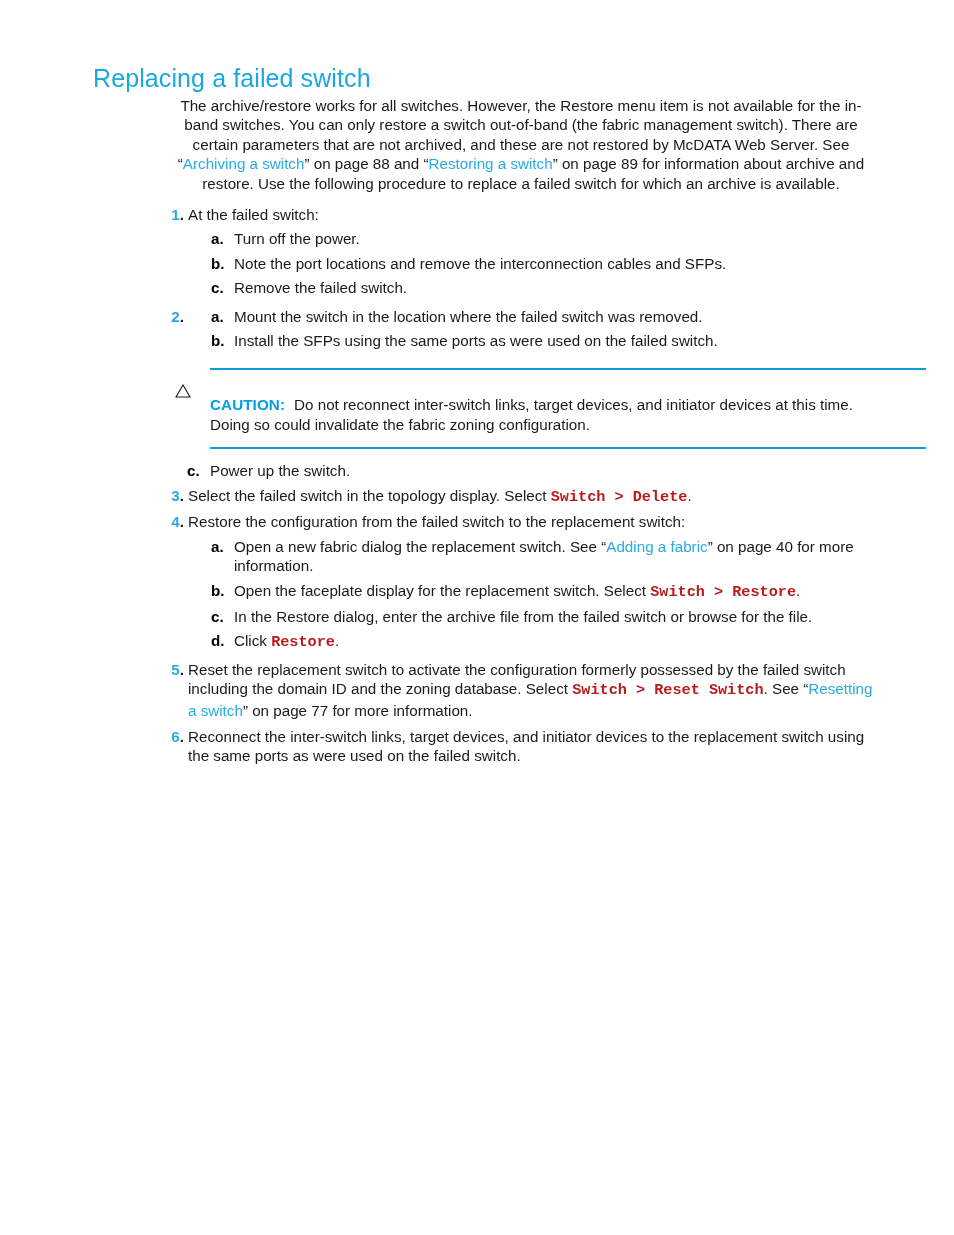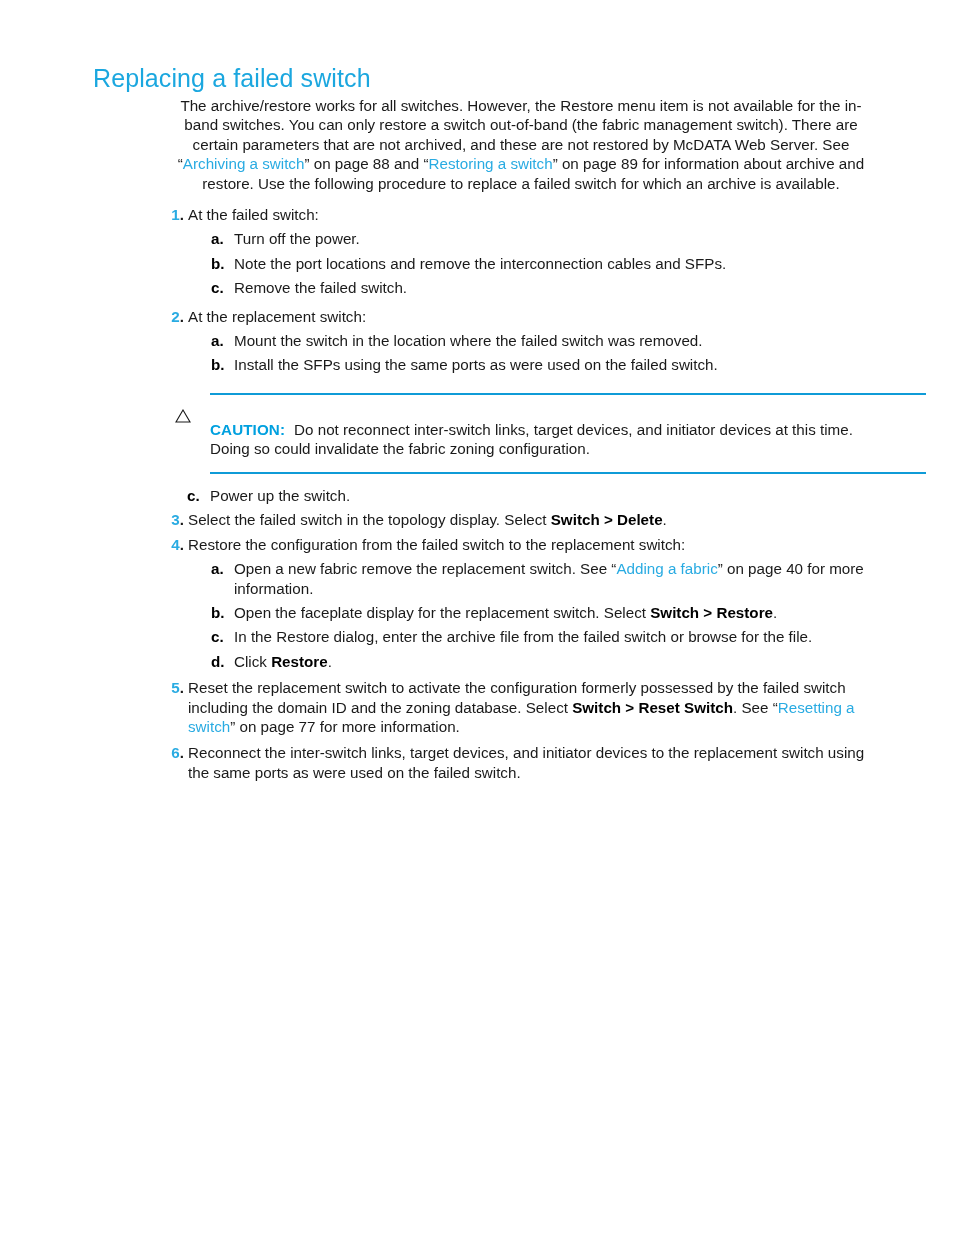--- a/index.html
+++ b/index.html
@@ -49,21 +49,21 @@
     line-height: 19.4px;
     color: #1a1a1a;
     text-align: center;
   }
 
   a.xref, .xref {
     color: #29ABE2;
     text-decoration: none;
   }
 
-  b, strong { font-weight: bold; color: #000000; }
+  b, strong { font-weight: bold; color: #b91c1c; font-family: Liberation Mono, monospace; }
 
   
   ol.steps {
     list-style: none;
     margin: 0;
     padding: 0;
   }
   li.step {
     position: relative;
     padding-left: 24px;
@@ -190,21 +190,20 @@
           </li>
           <li class="substep">
             <span class="marker"><span>c</span>.</span>
             <span>Remove the failed switch.</span>
           </li>
         </ol>
       </li>
 
       <li class="step">
         <span class="marker"><span>2</span><span class="dot">.</span></span>
-        <span class="txt">At the replacement switch:</span>
         <ol class="substeps">
           <li class="substep">
             <span class="marker"><span>a</span>.</span>
             <span>Mount the switch in the location where the failed switch was removed.</span>
           </li>
           <li class="substep">
             <span class="marker"><span>b</span>.</span>
             <span>Install the SFPs using the same ports as were used on the failed switch.</span>
           </li>
         </ol>
@@ -235,21 +234,21 @@
         <span class="marker"><span>3</span><span class="dot">.</span></span>
         <span class="txt"><span>Select the failed switch in the topology display. Select </span><b>Switch &gt; Delete</b><span>.</span></span>
       </li>
 
       <li class="step" style="margin-top:5px;">
         <span class="marker"><span>4</span><span class="dot">.</span></span>
         <span class="txt">Restore the configuration from the failed switch to the replacement switch:</span>
         <ol class="substeps">
           <li class="substep">
             <span class="marker"><span>a</span>.</span>
-            <span><span>Open a new fabric remove the replacement switch. See “</span><span class="xref">Adding a fabric</span><span>” on page 40 for more information.</span></span>
+            <span><span>Open a new fabric dialog the replacement switch. See “</span><span class="xref">Adding a fabric</span><span>” on page 40 for more information.</span></span>
           </li>
           <li class="substep">
             <span class="marker"><span>b</span>.</span>
             <span><span>Open the faceplate display for the replacement switch. Select </span><b>Switch &gt; Restore</b><span>.</span></span>
           </li>
           <li class="substep">
             <span class="marker"><span>c</span>.</span>
             <span>In the Restore dialog, enter the archive file from the failed switch or browse for the file.</span>
           </li>
           <li class="substep">

